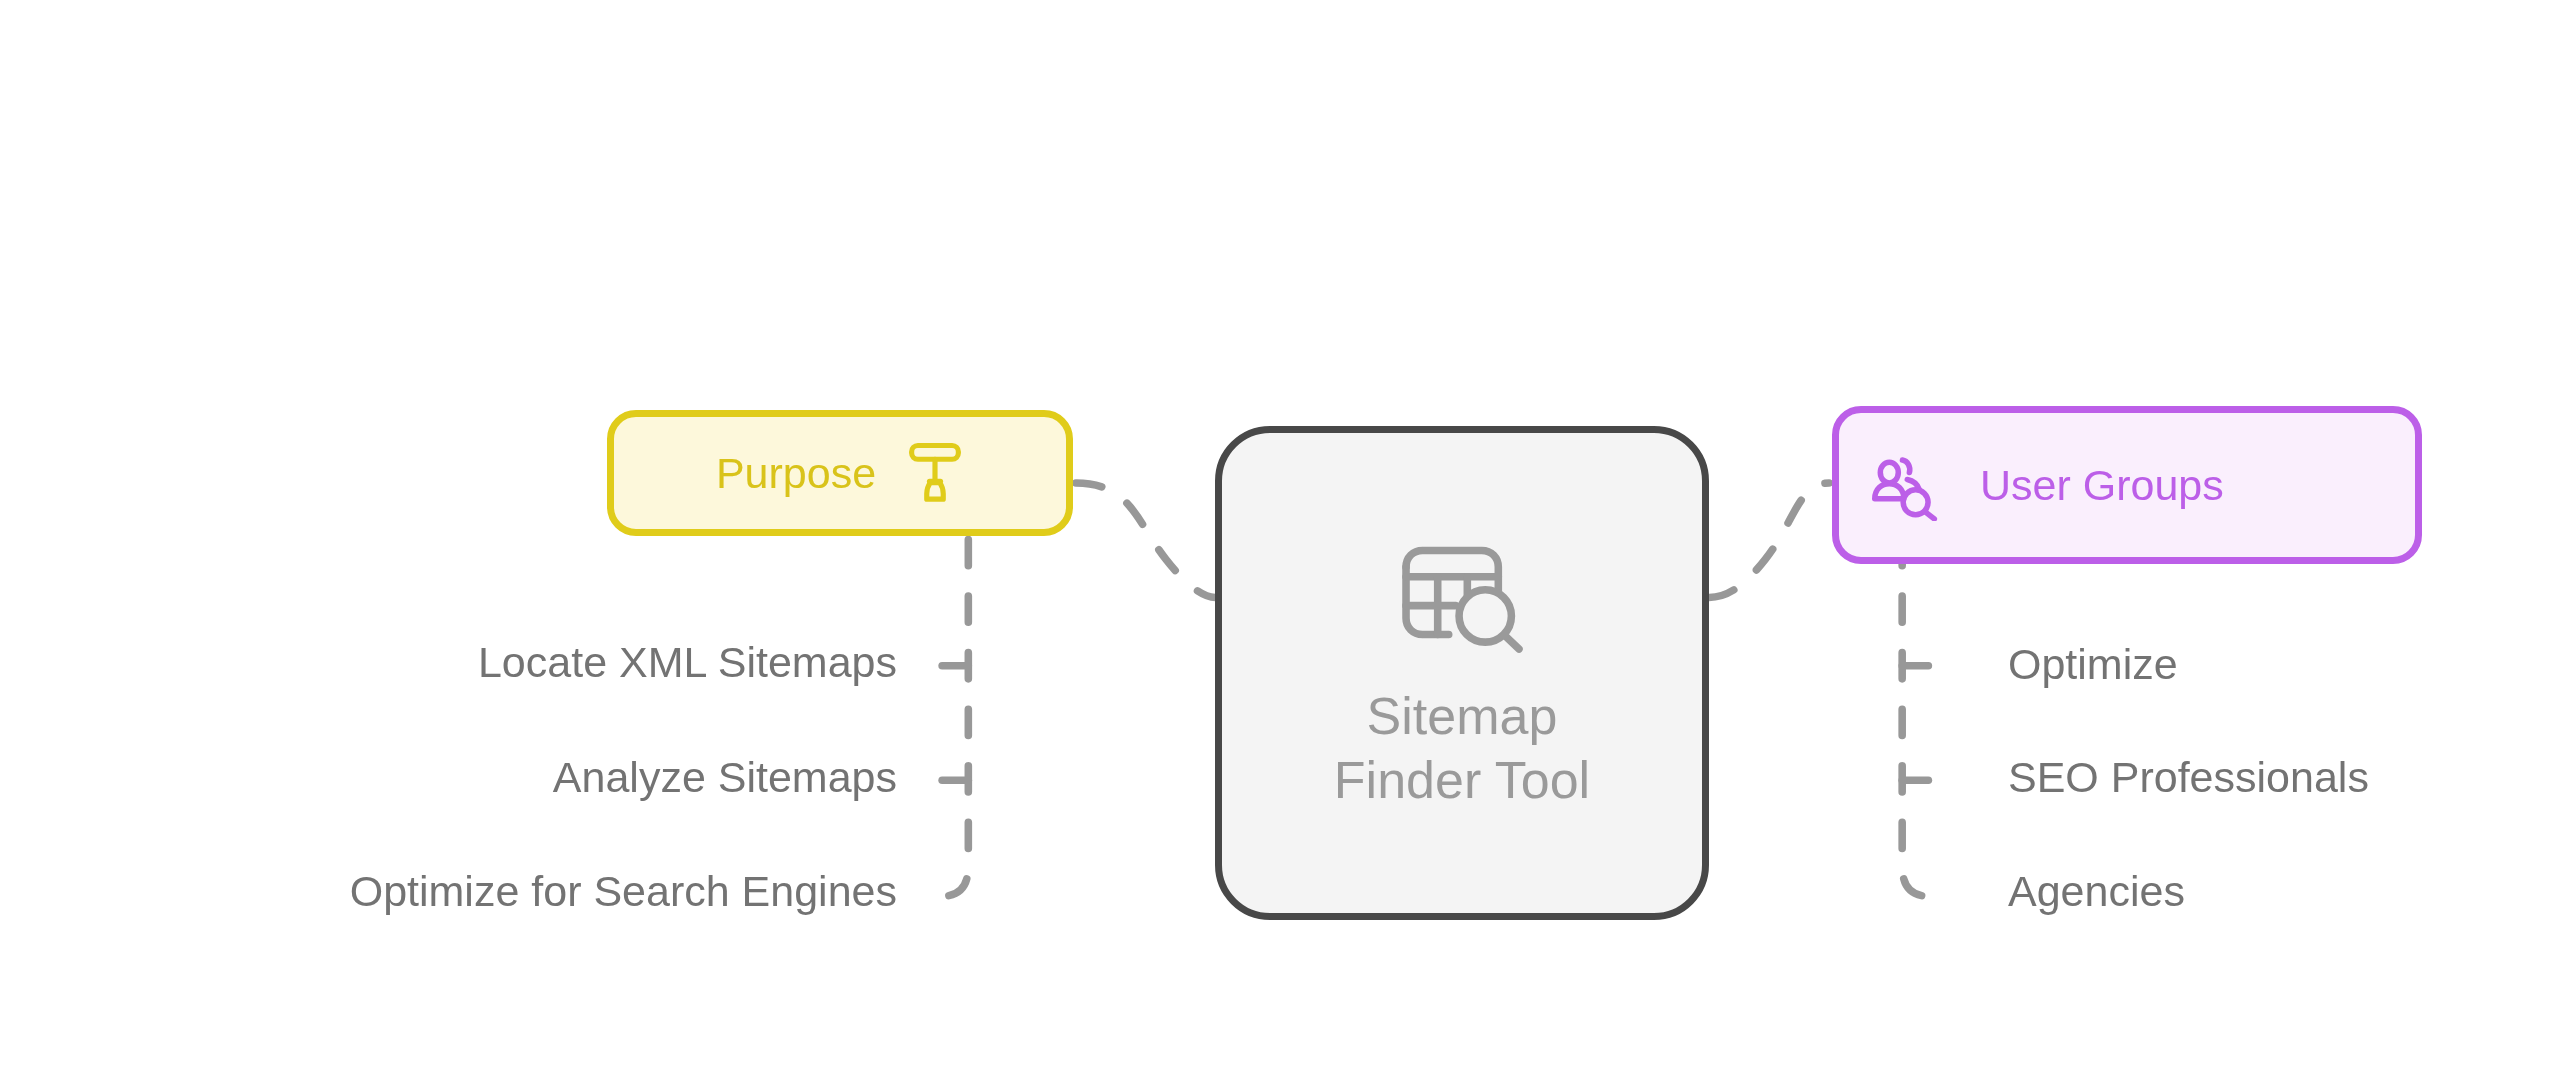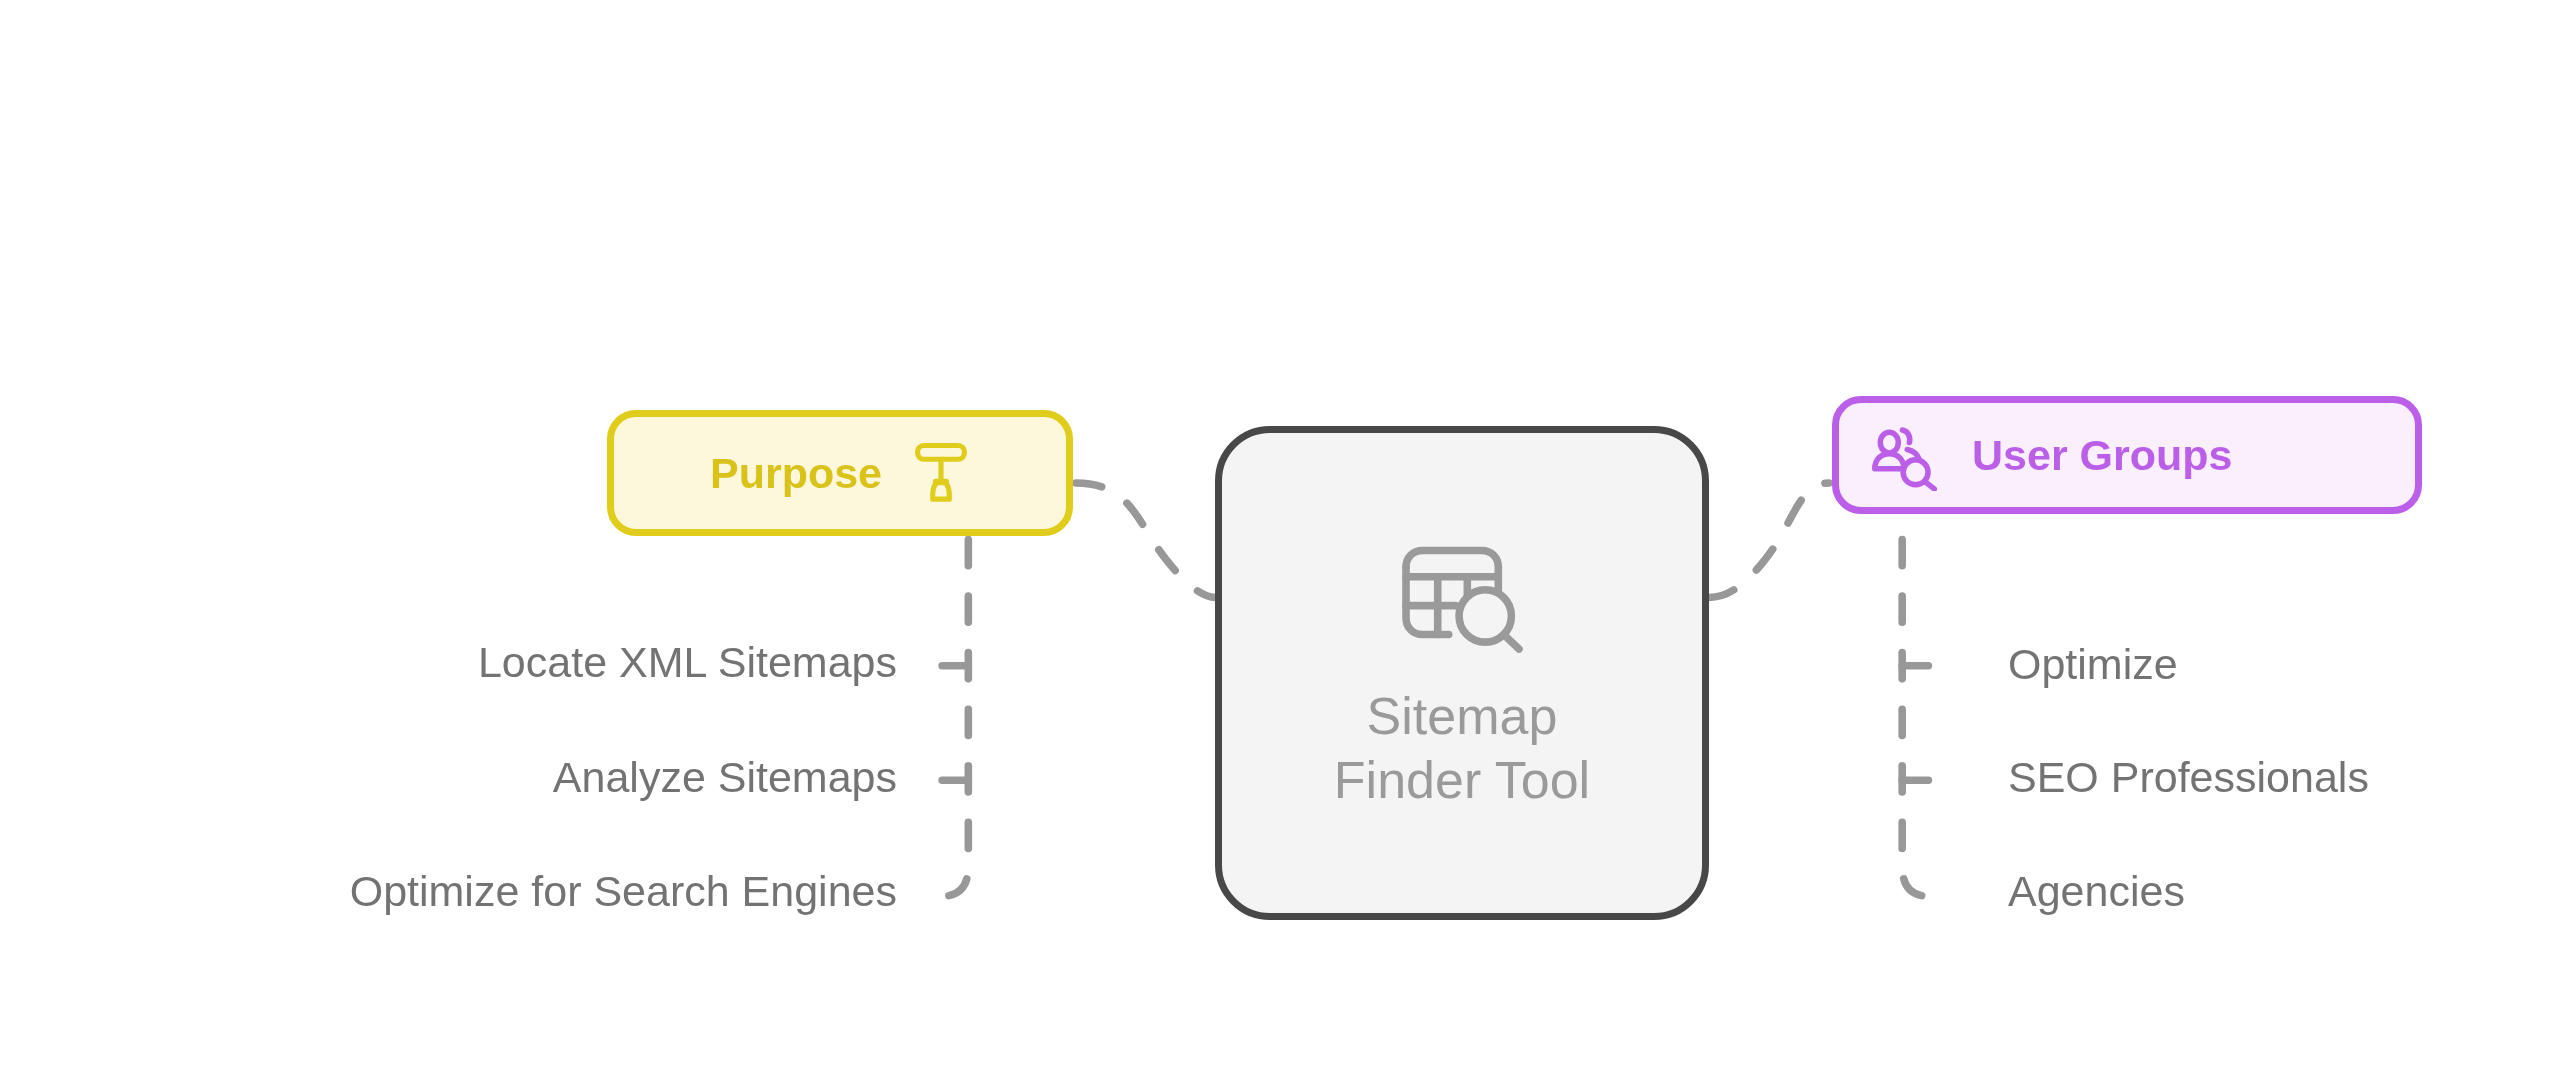--- a/index.html
+++ b/index.html
@@ -58,32 +58,32 @@
     width: 466px;
     height: 126px;
     border: 7.6px solid #E0CC1A;
     background: #FDF8DB;
     justify-content: center;
     gap: 30px;
     padding: 0 28px;
   }
   #usergroups-box {
     left: 1832px;
-    top: 396px;
+    top: 406px;
     width: 590px;
-    height: 118px;
+    height: 158px;
     border: 7.6px solid #BC5FE8;
     background: #FAEFFD;
     justify-content: flex-start;
-    gap: 28px;
+    gap: 36px;
     padding: 0 28px 0 33px;
   }
   .branch-label {
     font-size: 43px;
-    font-weight: 700;
+    font-weight: 400;
     white-space: nowrap;
     line-height: 1;
   }
   #purpose-label { color: #D9C31A; }
   #usergroups-label { color: #BC5FE8; }
 
   .branch-icon {
     flex: 0 0 auto;
     display: block;
   }

